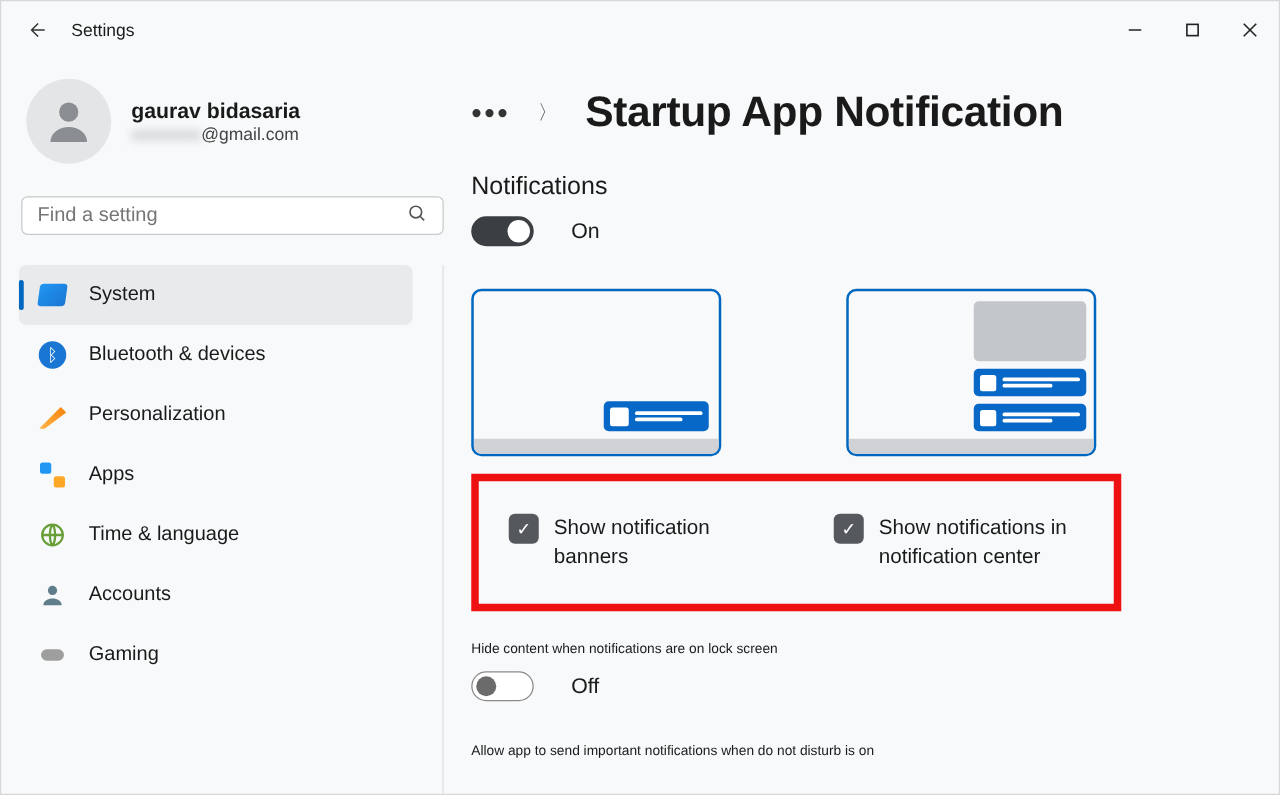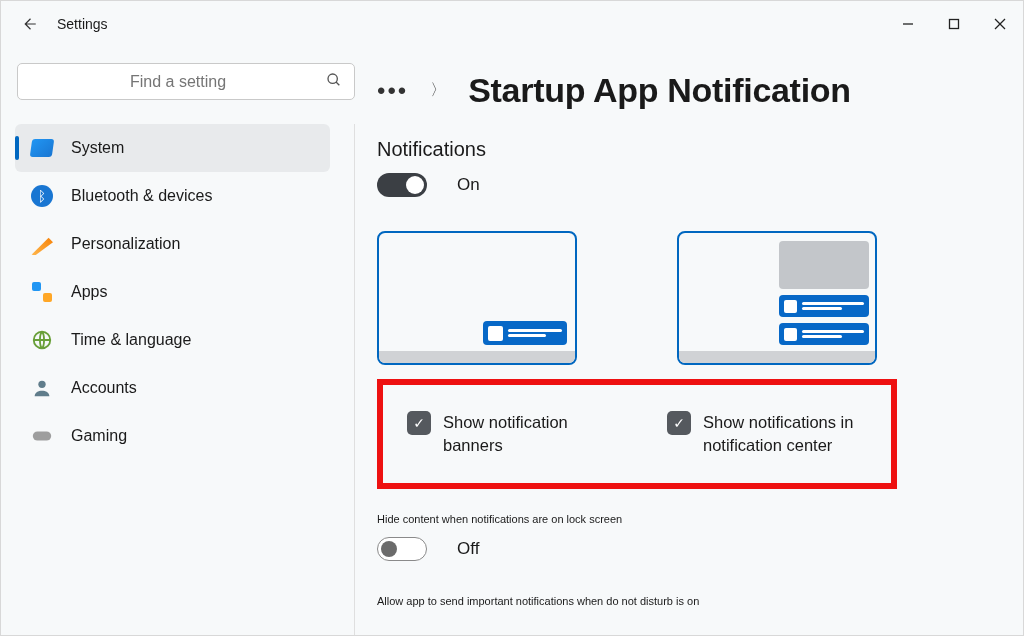--- a/index.html
+++ b/index.html
@@ -19,21 +19,21 @@
 
   
   .user { display: flex; align-items: center; gap: 16px; padding: 6px 8px 20px 6px; }
   .user-avatar { width: 68px; height: 68px; border-radius: 50%; background: #e3e5e7; display:flex; align-items:center; justify-content:center; }
   .user-info .name { font-weight: 600; font-size: 17px; color:#1a1a1a; }
   .user-info .email { font-size: 14px; color: #444; }
   .user-info .email .blurred { filter: blur(4px); opacity:.55; }
 
   
   .search { display: flex; align-items: center; border: 1px solid #c9c9c9; background: #fff; border-radius: 5px; height: 42px; padding: 0 12px; margin: 6px 6px 24px 2px; }
-  .search input { flex: 1; border: none; outline: none; font-size: 16px; background: transparent; color:#4c1d95;text-align:center; }
+  .search input { flex: 1; border: none; outline: none; font-size: 16px; background: transparent; color:#4c1d95; }
   .search .icon { color: #555; font-size: 15px; }
 
   
   .nav { list-style: none; position: relative; border-right:1px solid #dfdfdf; margin-right:6px; padding-right:24px; height:100%; overflow:hidden;}
   .nav-item { display: flex; align-items: center; gap: 18px; height: 48px; padding: 0 16px; border-radius: 6px; font-size: 16px; cursor:default; }
   .nav-item.selected { background: #e8eaec; position: relative; }
   .nav-item.selected::before { content: ""; position: absolute; left: 0; top: 12px; bottom: 12px; width: 4px; background: #0067c0; border-radius: 3px; }
 
   
   .ic { width: 22px; height: 22px; display:inline-flex; align-items:center; justify-content:center; }
@@ -120,20 +120,32 @@
           <line x1="1" y1="1" x2="11" y2="11" stroke="#222" stroke-width="1.3"></line>
           <line x1="11" y1="1" x2="1" y2="11" stroke="#222" stroke-width="1.3"></line>
         </svg>
       </div>
   </div>
 </div>
 
 <div class="shell">
 
   <div class="sidebar">
+    <div class="user">
+      <div class="user-avatar">
+        <svg width="44" height="44" viewBox="0 0 24 24" fill="#8a8d91">
+            <circle cx="12" cy="8" r="4.2"></circle>
+            <path d="M4 21c0-4 4-6.5 8-6.5s8 2.5 8 6.5z"></path>
+          </svg>
+      </div>
+      <div class="user-info">
+        <div class="name">gaurav bidasaria</div>
+        <div class="email"><span class="blurred">xxxxxxxx</span><span>@gmail.com</span></div>
+      </div>
+    </div>
 
     <div class="search">
       <input placeholder="Find a setting" style="">
       <span class="icon">
         <svg width="16" height="16" viewBox="0 0 24 24" fill="none" stroke="#555" stroke-width="2">
             <circle cx="10" cy="10" r="7"></circle>
             <line x1="20" y1="20" x2="15" y2="15"></line>
           </svg>
       </span>
     </div>

